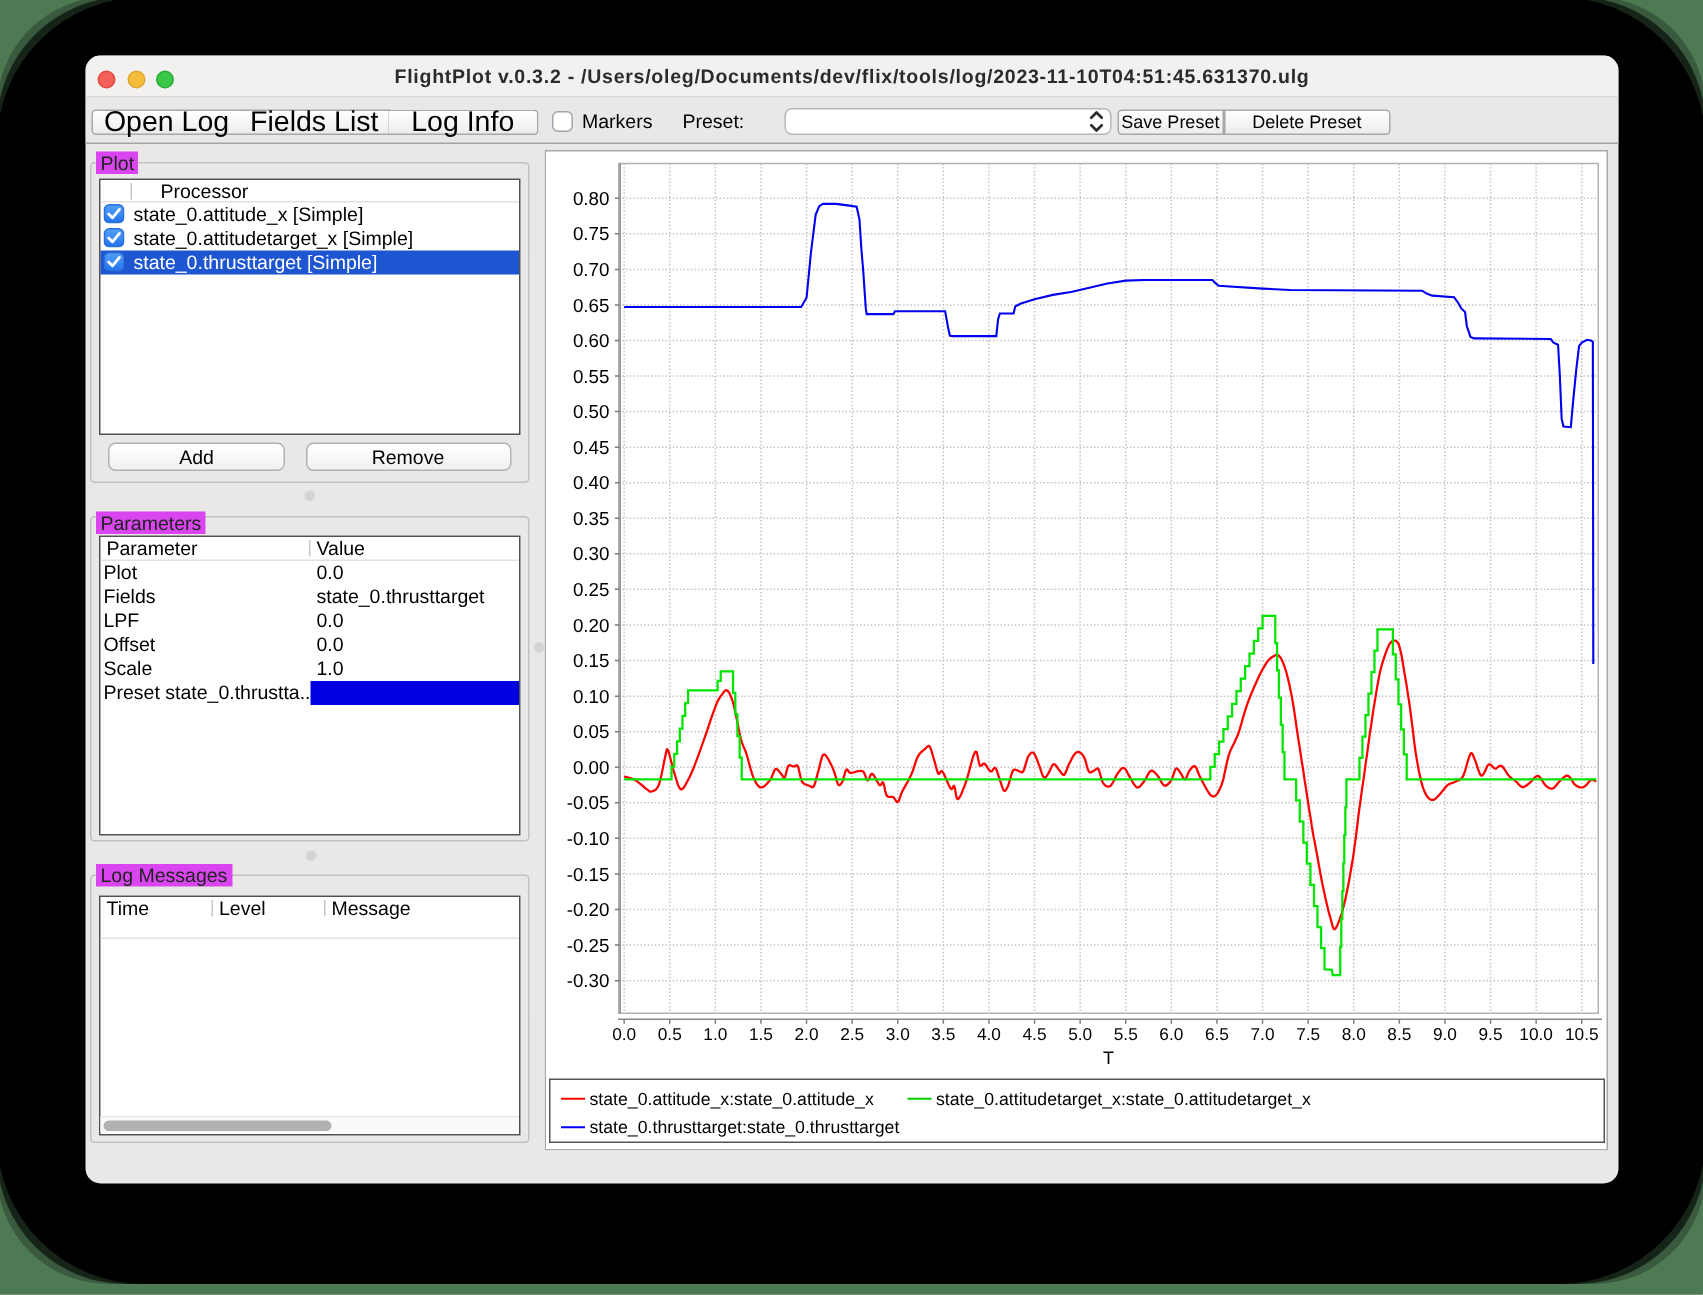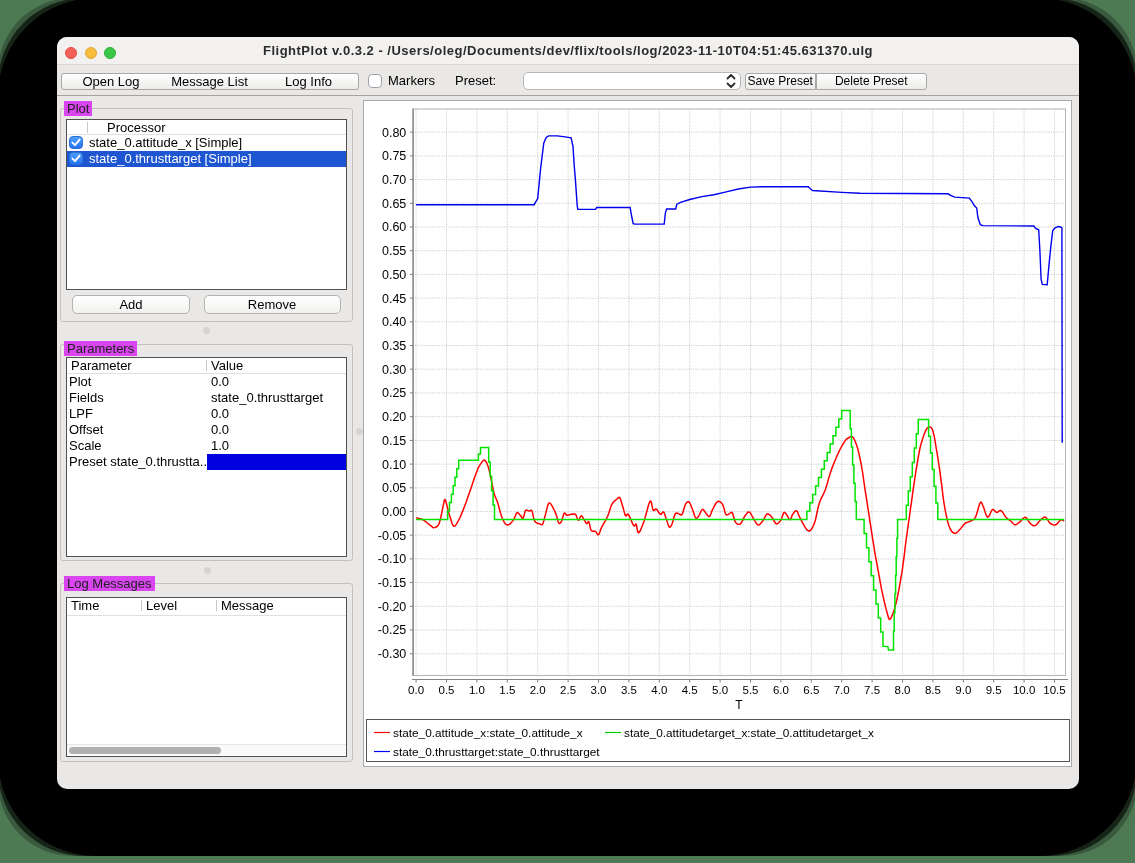--- a/index.html
+++ b/index.html
@@ -4,40 +4,40 @@
 html,body{width:1135px;height:863px;background:#4d7953;overflow:hidden;font-family:"Liberation Sans",sans-serif;}
 .sh{position:absolute;left:-2px;top:-2px;width:1139px;height:858px;}
 #sh1{background:rgba(0,0,0,0.25);border-radius:74px;}
 #sh2{background:rgba(0,0,0,0.60);border-radius:86px;}
 #sh3{background:#000;border-radius:98px;}
 #win{position:absolute;left:57px;top:37px;width:1022px;height:752px;background:#e9e8e6;border-radius:10px;overflow:hidden;}
 #titlebar{position:absolute;left:0;top:0;width:100%;height:28px;background:#f2f1ef;border-bottom:1px solid #d9d7d5;}
 .tl{position:absolute;top:9.5px;width:12px;height:12px;border-radius:50%;}
 #title{position:absolute;top:0;left:0;width:100%;height:28px;line-height:28px;text-align:center;font-weight:bold;font-size:13px;letter-spacing:0.5px;color:#2b2b2b;}
 #toolbar{position:absolute;left:0;top:28px;width:100%;height:31px;background:#e9e8e6;border-bottom:1px solid #a5a3a1;}
-.tbtn{position:absolute;top:8px;height:17px;background:linear-gradient(#ffffff,#ececea);border:1px solid #aaa8a6;font-size:13px;text-align:center;line-height:15px;color:#000;}
+.tbtn{position:absolute;top:8px;height:17px;background:linear-gradient(#ffffff,#ececea);border:1px solid #aaa8a6;font-size:19px;text-align:center;line-height:15px;color:#000;}
 .grp{position:absolute;border:1px solid #c3c1bf;border-radius:3px;}
 .grplab{position:absolute;font-size:13px;color:#222;background:#d946ef;padding:0 3px;}
 .tbl{position:absolute;background:#fff;border:1px solid #515151;font-size:13px;}
 
 .splitdot{position:absolute;width:7px;height:7px;border-radius:50%;background:#d6d4d2;}
 </style></head><body>
 <div class="sh" id="sh1"></div>
 <div class="sh" id="sh2"></div>
 <div class="sh" id="sh3"></div>
 <div id="win">
  <div id="titlebar">
   <div class="tl" style="left:8px;background:#f4605a;border:0.5px solid #e1493f;"></div>
   <div class="tl" style="left:27.7px;background:#f6bd3c;border:0.5px solid #e0a52f;"></div>
   <div class="tl" style="left:46.6px;background:#3ac748;border:0.5px solid #2aad35;"></div>
   <div id="title">FlightPlot v.0.3.2 - /Users/oleg/Documents/dev/flix/tools/log/2023-11-10T04:51:45.631370.ulg</div>
  </div>
  <div id="toolbar">
   <div class="tbtn" style="left:4px;width:100px;border-radius:3px 0 0 3px;">Open Log</div>
-  <div class="tbtn" style="left:103px;width:100px;border-left:none;">Message List</div>
+  <div class="tbtn" style="left:103px;width:100px;border-left:none;">Fields List</div>
   <div class="tbtn" style="left:202px;width:100px;border-left:none;border-radius:0 3px 3px 0;">Log Info</div>
   <div style="position:absolute;left:311px;top:9px;width:14px;height:14px;background:#fff;border:1px solid #9fa4ac;border-radius:4px;"></div>
   <div style="position:absolute;left:331px;top:8px;font-size:13px;">Markers</div>
   <div style="position:absolute;left:398px;top:8px;font-size:13px;">Preset:</div>
   <div style="position:absolute;left:466px;top:7px;width:218px;height:18px;background:#fff;border:1px solid #b9b7b5;border-radius:5px;"></div>
   <svg style="position:absolute;left:668px;top:8px;" width="12" height="16" viewBox="0 0 12 16">
         <path d="M2.5 5.5 L6 2 L9.5 5.5 M2.5 10.5 L6 14 L9.5 10.5" stroke="#2c2c2c" stroke-width="1.8" fill="none" stroke-linecap="round" stroke-linejoin="round"></path>
       </svg>
   <div class="tbtn" style="left:687.5px;width:71.5px;border-radius:3px 0 0 3px;white-space:nowrap;font-size:12px;">Save Preset</div>
   <div class="tbtn" style="left:758.5px;width:111.5px;border-radius:0 3px 3px 0;white-space:nowrap;font-size:12px;">Delete Preset</div>
@@ -56,20 +56,33 @@
               <linearGradient id="cbg" x1="0" y1="0" x2="0" y2="1">
                 <stop offset="0" stop-color="#53a0f8"></stop>
                 <stop offset="1" stop-color="#2272ef"></stop>
               </linearGradient>
             </defs>
             <rect x="0.5" y="0.5" width="13" height="12" rx="3.5" fill="url(#cbg)" stroke="#2a71d8"></rect>
             <path d="M3.4 6.6 L6 9.2 L10.6 3.6" stroke="#fff" stroke-width="1.9" fill="none" stroke-linecap="round" stroke-linejoin="round"></path>
           </svg></span>
         <span style="position:absolute;left:22px;top:0px;">state_0.attitude_x [Simple]</span>
       </div>
+   <div class="prow" style="position:relative;height:16px;">
+        <span style="position:absolute;left:2px;top:1px;"><svg width="14" height="13" viewBox="0 0 14 13">
+            <defs>
+              <linearGradient id="cbg" x1="0" y1="0" x2="0" y2="1">
+                <stop offset="0" stop-color="#53a0f8"></stop>
+                <stop offset="1" stop-color="#2272ef"></stop>
+              </linearGradient>
+            </defs>
+            <rect x="0.5" y="0.5" width="13" height="12" rx="3.5" fill="url(#cbg)" stroke="#2a71d8"></rect>
+            <path d="M3.4 6.6 L6 9.2 L10.6 3.6" stroke="#fff" stroke-width="1.9" fill="none" stroke-linecap="round" stroke-linejoin="round"></path>
+          </svg></span>
+        <span style="position:absolute;left:22px;top:0px;">state_0.attitudetarget_x [Simple]</span>
+      </div>
    <div class="prow" style="position:relative;height:17px;">
         <span style="position:absolute;left:0;top:0;right:0;height:16px;background:#1e55d0;"></span>
         <span style="position:absolute;left:2px;top:1px;z-index:2;"><svg width="14" height="13" viewBox="0 0 14 13">
             <defs>
               <linearGradient id="cbg" x1="0" y1="0" x2="0" y2="1">
                 <stop offset="0" stop-color="#53a0f8"></stop>
                 <stop offset="1" stop-color="#2272ef"></stop>
               </linearGradient>
             </defs>
             <rect x="0.5" y="0.5" width="13" height="12" rx="3.5" fill="url(#cbg)" stroke="#2a71d8"></rect>
@@ -113,21 +126,21 @@
   <div style="position:relative;height:16px;">
         <span style="position:absolute;left:2px;white-space:nowrap;">Preset state_0.thrustta...</span>
         <span style="position:absolute;left:140px;right:0;top:0;height:16px;background:#0000e0;"></span>
       </div>
  </div>
  <div class="splitdot" style="left:147px;top:530px;"></div>
 
  <div class="grp" style="left:3px;top:546px;width:293px;height:179px;"></div>
  <div class="grplab" style="left:7px;top:539px;">Log Messages</div>
  <div class="tbl" style="left:9px;top:560px;width:281px;height:160px;">
-  <div style="height:18px;border-bottom:1px solid #e0e0e0;position:relative;">
+  <div style="height:28px;border-bottom:1px solid #e0e0e0;position:relative;">
     <span style="position:absolute;left:4px;top:0px;">Time</span>
     <span style="position:absolute;left:74px;top:2px;width:1px;height:11px;background:#c8c8c8;"></span>
     <span style="position:absolute;left:79px;top:0px;">Level</span>
     <span style="position:absolute;left:149px;top:2px;width:1px;height:11px;background:#c8c8c8;"></span>
     <span style="position:absolute;left:154px;top:0px;">Message</span>
   </div>
   <div style="position:absolute;bottom:1px;left:0;right:0;height:11px;background:#fafafa;border-top:1px solid #e5e5e5;">
     <div style="position:absolute;left:2px;top:2px;width:152px;height:7px;background:#b3b1b0;border-radius:4px;"></div>
   </div>
  </div>

